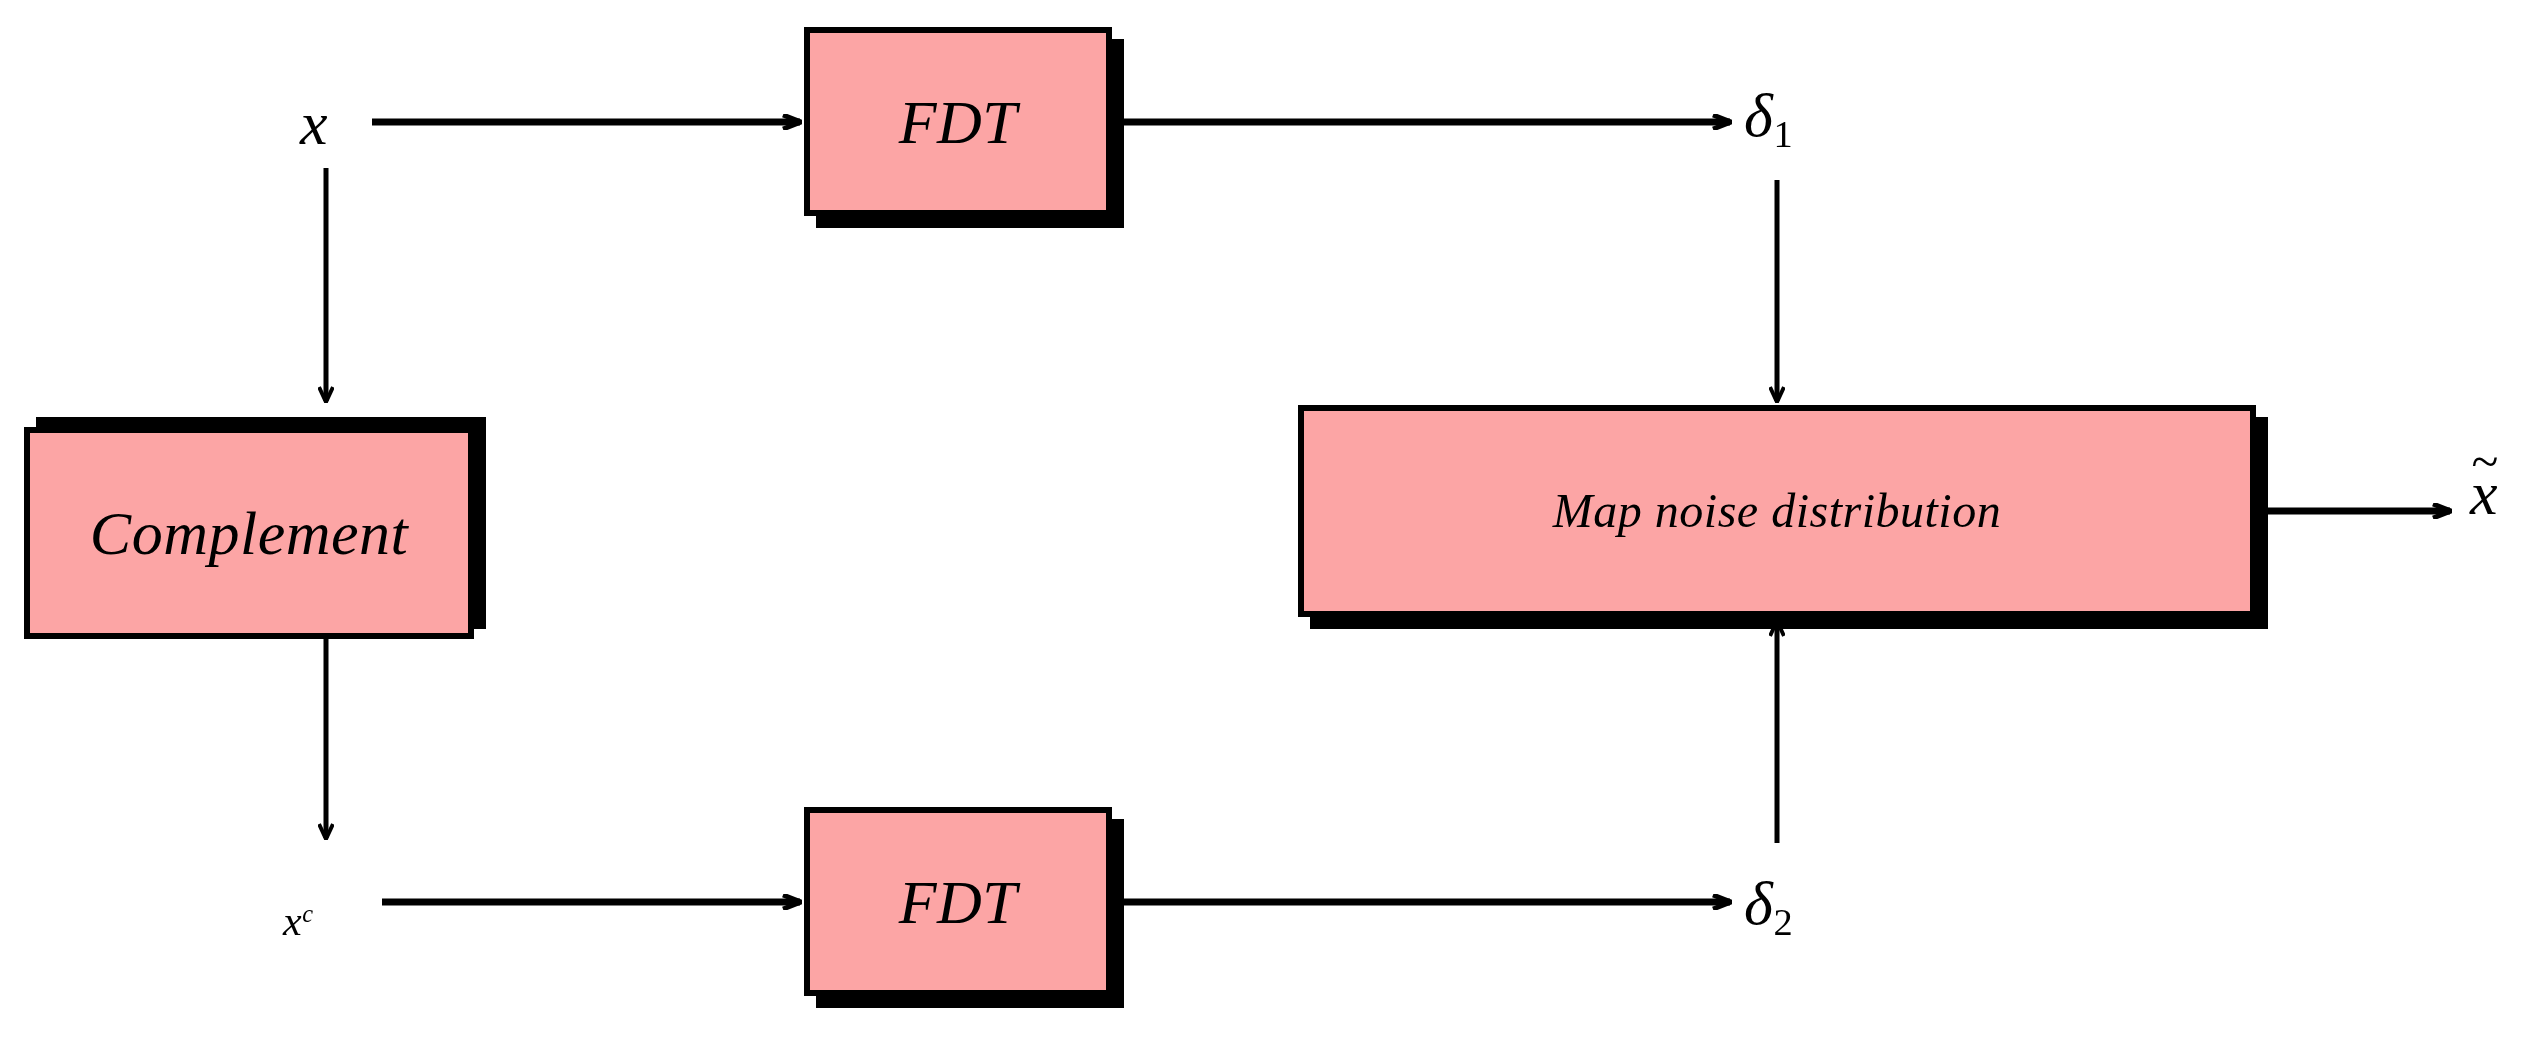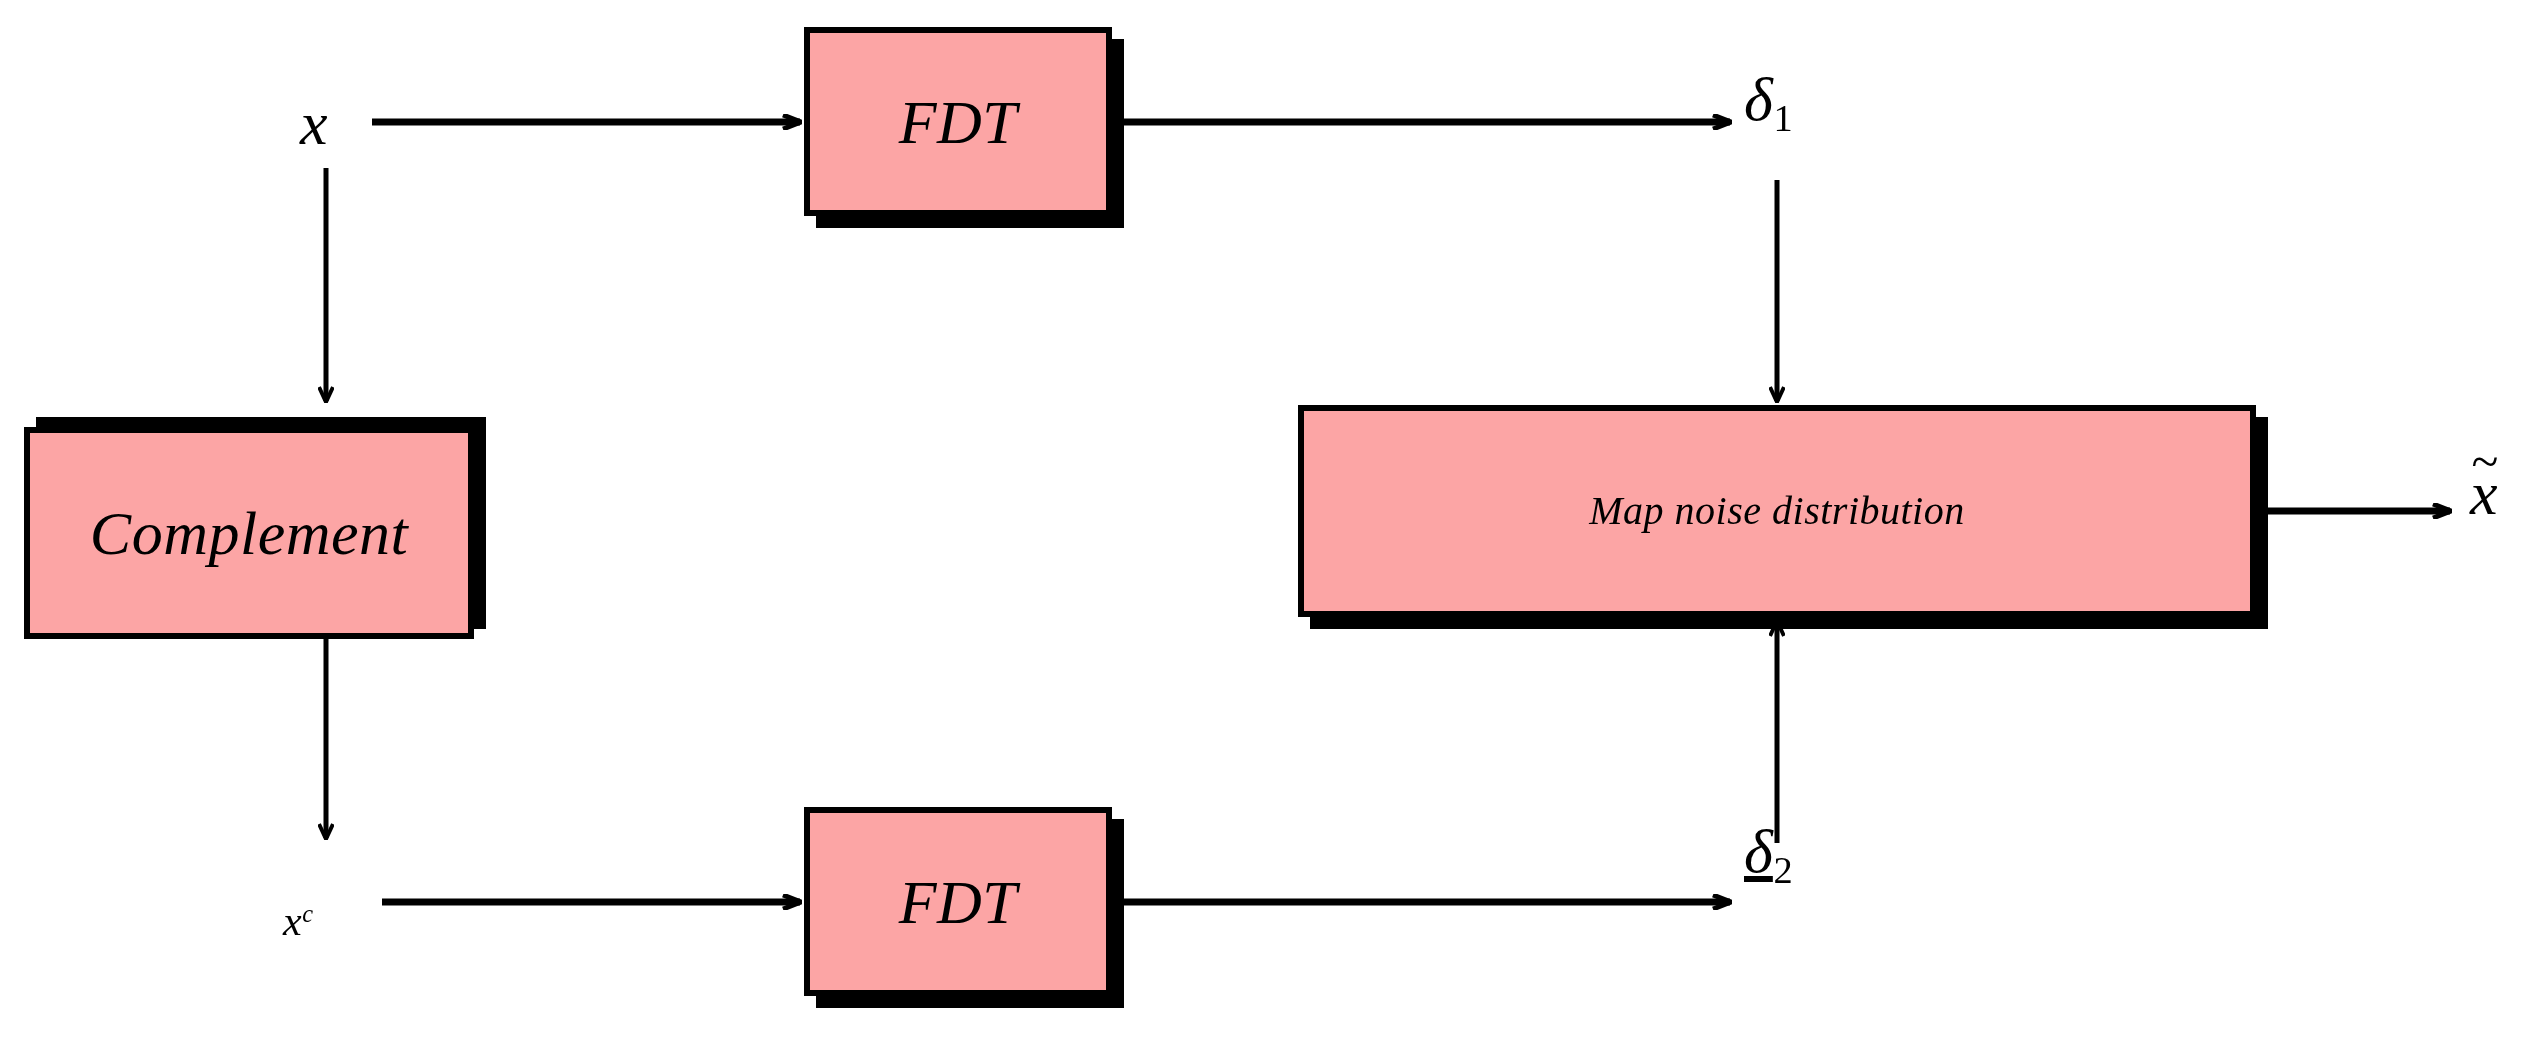--- a/index.html
+++ b/index.html
@@ -55,21 +55,21 @@
   #box-map-noise    { left: 1298px; top: 405px; width: 958px; height: 212px; }
 
   #shadow-fdt-top    { left: 816px;  top: 39px;  width: 308px; height: 189px; }
   #shadow-fdt-bottom { left: 816px;  top: 819px; width: 308px; height: 189px; }
   #shadow-complement { left: 36px;   top: 417px; width: 450px; height: 212px; }
   #shadow-map-noise  { left: 1310px; top: 417px; width: 958px; height: 212px; }
 
   #box-fdt-top .proc-label,
   #box-fdt-bottom .proc-label { font-size: 62px; }
   #box-complement .proc-label { font-size: 62px; }
-  #box-map-noise .proc-label  { font-size: 40px; }
+  #box-map-noise .proc-label  { font-size: 48px; }
 
   
   .math-label {
     position: absolute;
     font-family: "Liberation Serif", "DejaVu Serif", serif;
     font-style: italic;
     color: #000000;
     line-height: 1;
     white-space: nowrap;
     z-index: 4;
@@ -97,22 +97,22 @@
   .tilde-stack .tilde-mark {
     position: absolute;
     left: 50%;
     top: -0.50em;
     transform: translateX(-46%);
     font-style: normal;
     font-size: 0.80em;
   }
   #label-x        { left: 300px;  top: 92px;  font-size: 62px; }
   #label-xc       { left: 283px;  top: 900px; font-size: 42px; }
-  #label-delta1   { left: 1744px; top: 68px;  font-size: 62px; }
-  #label-delta2   { left: 1744px; top: 820px; font-size: 62px; text-decoration: underline; }
+  #label-delta1   { left: 1744px; top: 84px;  font-size: 62px; }
+  #label-delta2   { left: 1744px; top: 872px; font-size: 62px; }
   #label-xtilde   { left: 2470px; top: 462px; font-size: 62px; }
 </style>
 </head>
 <body>
 
 <div id="diagram-root">
 
   <svg id="vector-layer" viewBox="0 0 2538 1037" width="2538" height="1037" xmlns="http://www.w3.org/2000/svg">
     <defs>
       <marker id="arrowhead-open" markerWidth="20" markerHeight="16" refX="18" refY="8" orient="auto" markerUnits="userSpaceOnUse">

